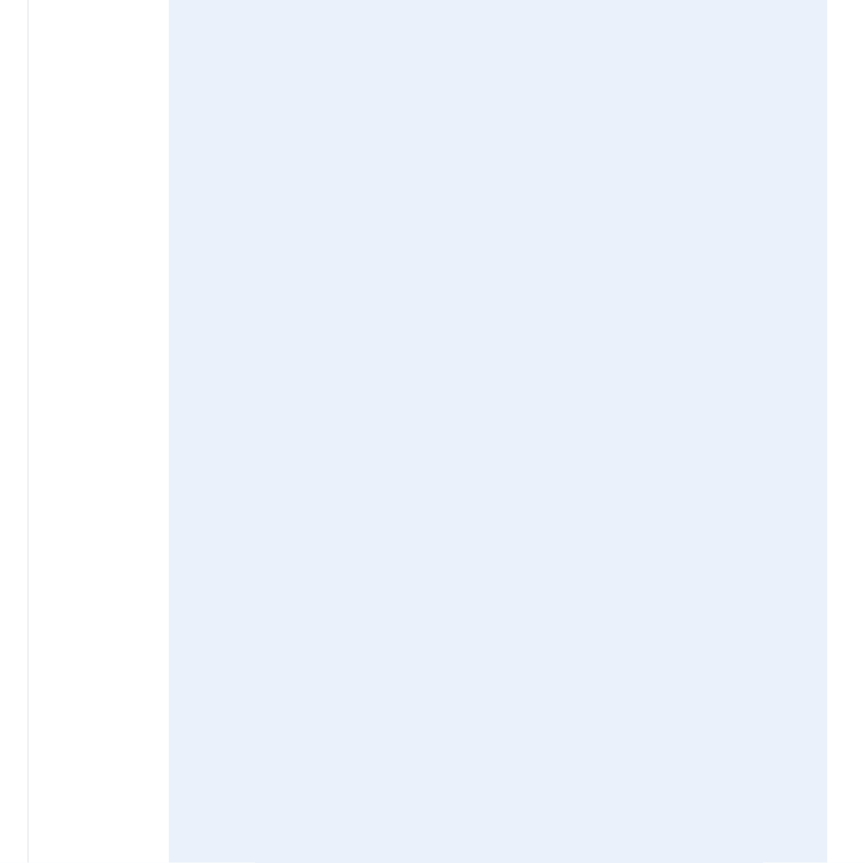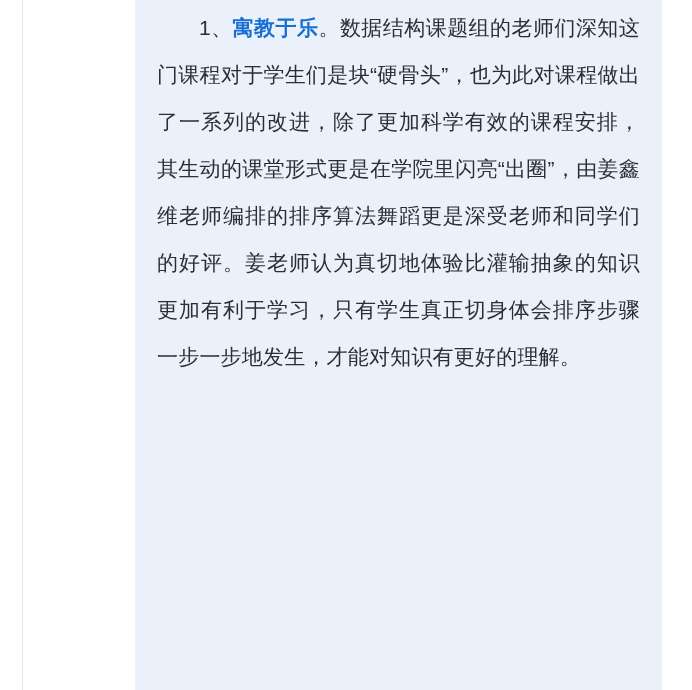--- a/index.html
+++ b/index.html
@@ -92,22 +92,19 @@
 <body>
 
 <div class="page">
 
   <div class="left-gutter"></div>
   <div class="left-rule"></div>
   <div class="gutter-inner"></div>
 
   <div class="card">
 
-    <p class="para first">
-      <span class="indent"></span><span class="num">1、</span><span class="hl">寓教于乐</span><span>。数据结构课题组的老师们深知这门课程对于学生们是块“硬骨头”，也为此对课程做出了一系列的改进，除了更加科学有效的课程安排，其生动的课堂形式更是在学院里闪亮“出圈”，由姜鑫维老师编排的排序算法舞蹈更是深受老师和同学们的好评。姜老师认为真切地体验比灌输抽象的知识更加有利于学习，只有学生真正切身体会排序步骤一步一步地发生，才能对知识有更好的理解。</span>
-    </p>
 
 
   </div>
 
   <div class="right-gutter"></div>
 
 </div>
 
 </body></html>

